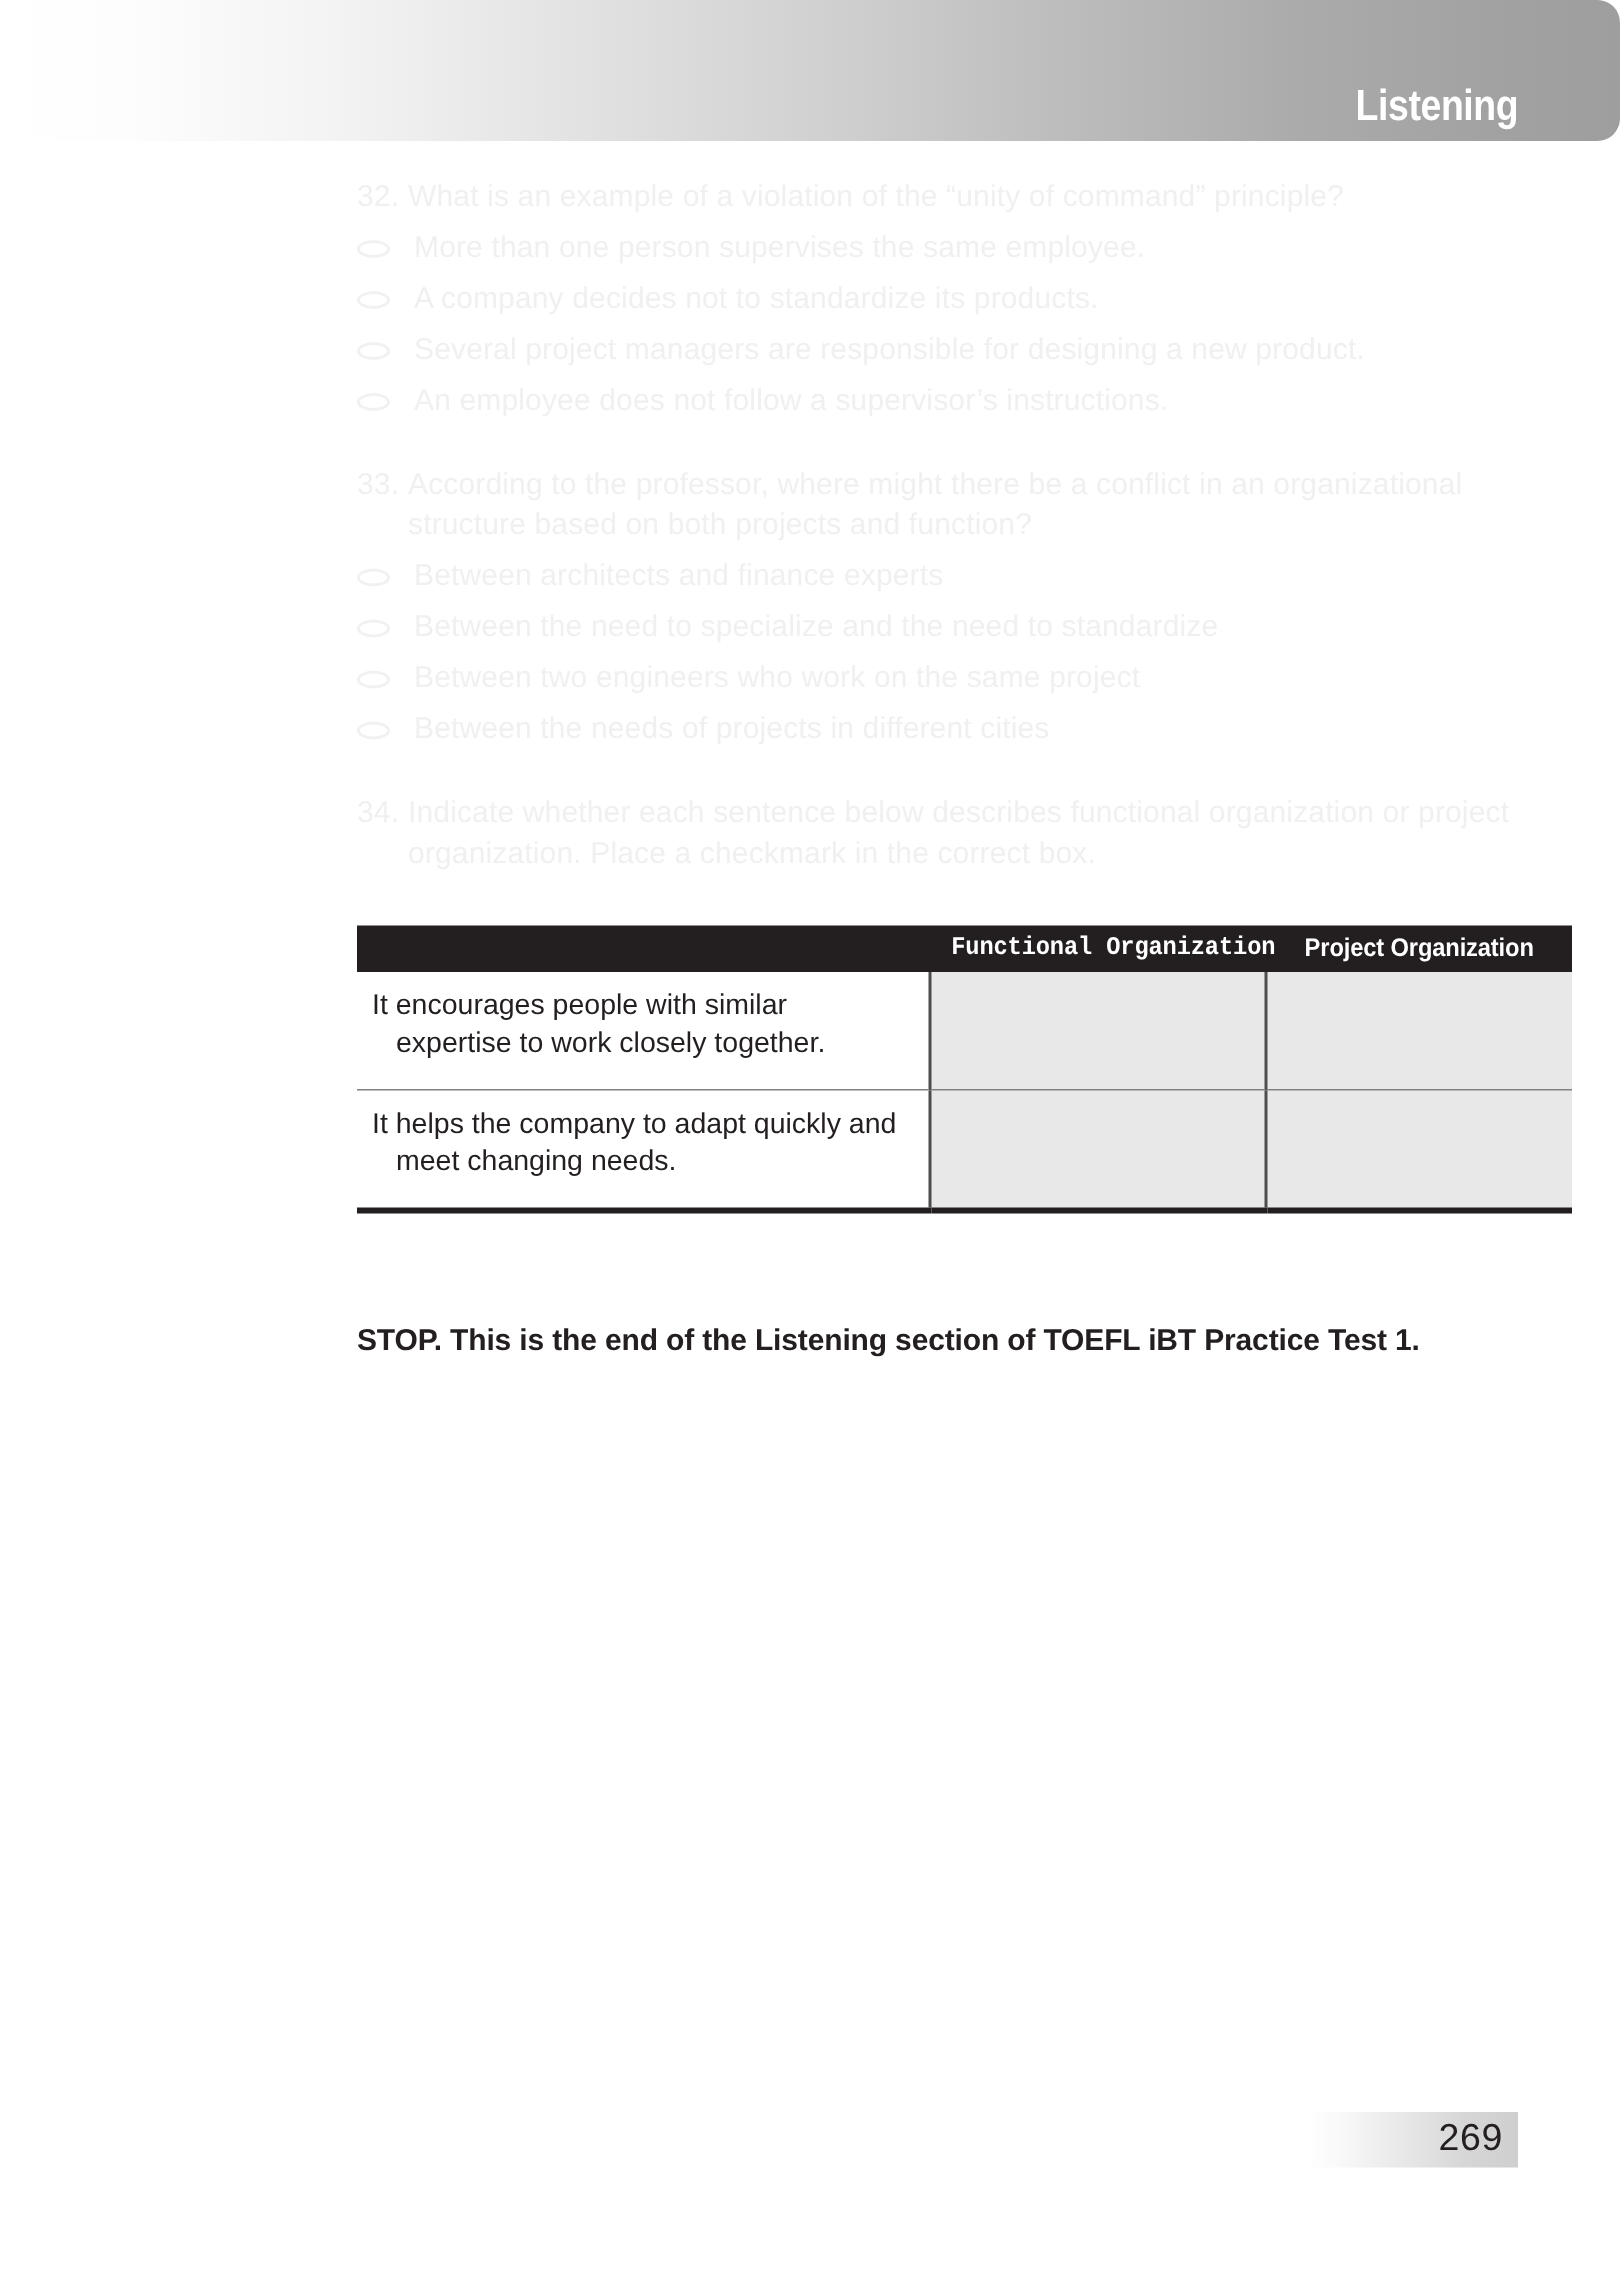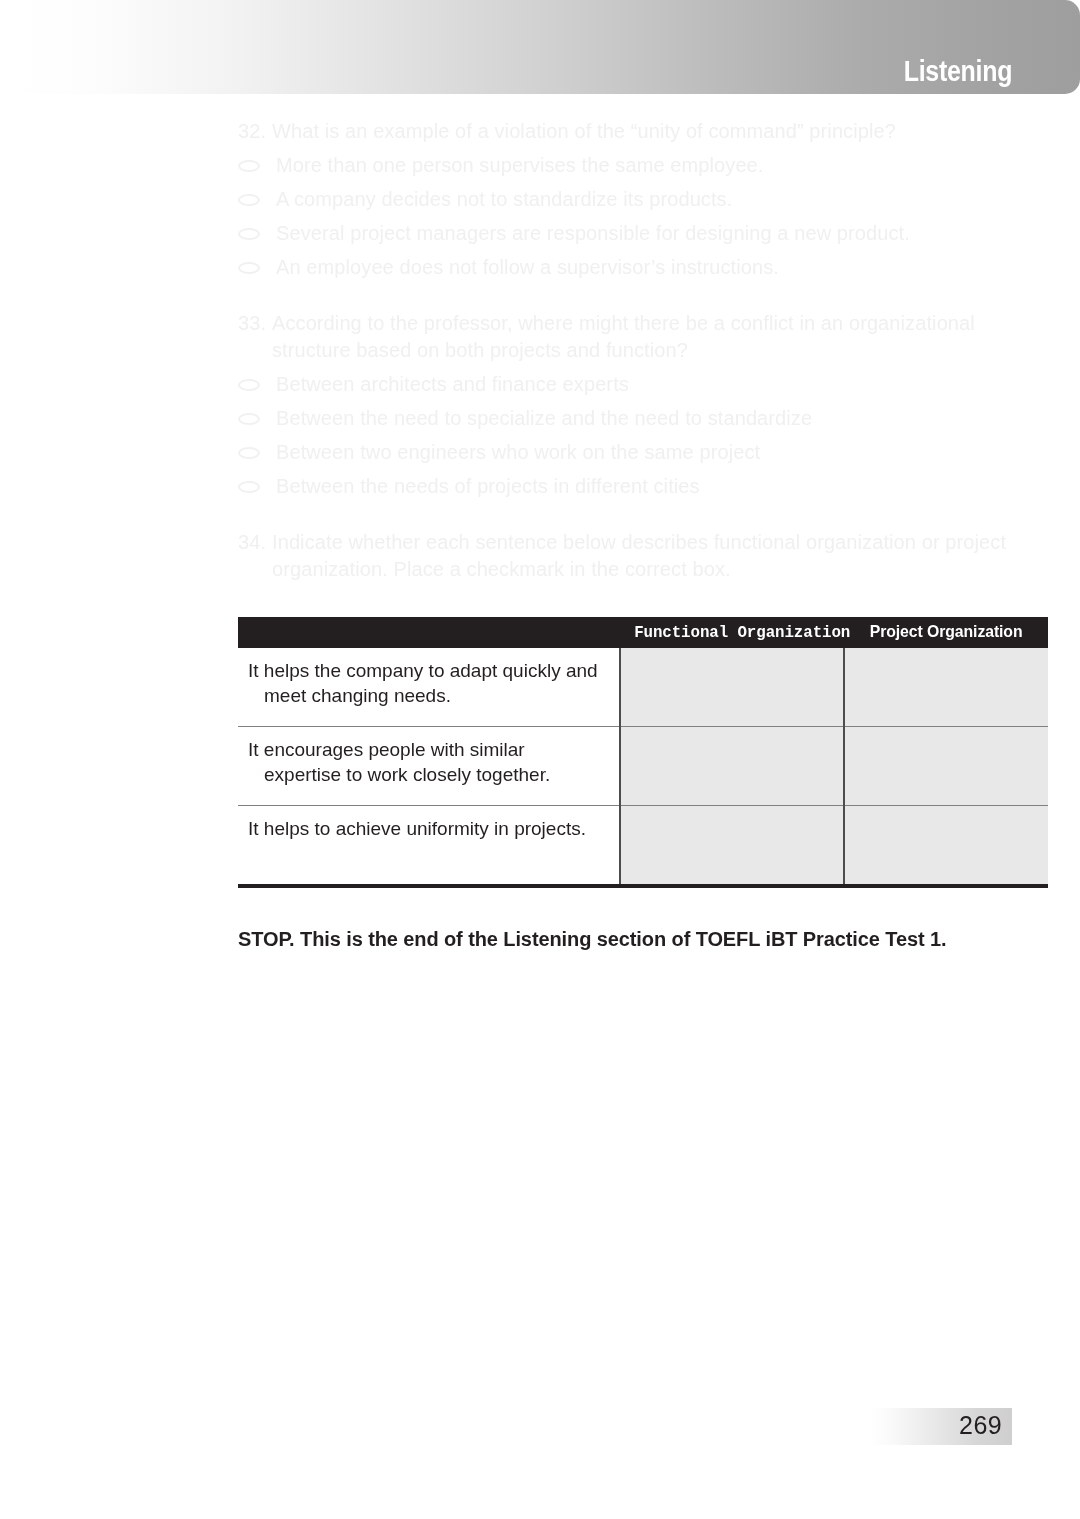--- a/index.html
+++ b/index.html
@@ -150,21 +150,21 @@
   }
   td.mark {
     background: #e8e8e8;
   }
   td.mark.first {
     border-right: 2px solid #4d4d4d;
   }
 
   
   .stop-line {
-    margin-top: 40px;
+    margin-top: 74px;
     color: #231f20;
     font-size: 20px;
     font-weight: bold;
     letter-spacing: -0.1px;
     white-space: nowrap;
   }
 
   
   .footer-band {
     position: absolute;
@@ -281,31 +281,26 @@
           <th class="col-func">
             <span class="squeeze">Functional Organization</span>
           </th>
           <th class="col-proj">
             <span class="squeeze">Project Organization</span>
           </th>
         </tr>
       </thead>
       <tbody>
         <tr>
-          <td class="stmt">It helps the company to adapt quickly and meet changing needs.</td>
-          <td class="mark first"></td>
-          <td class="mark"></td>
-        </tr>
-        <tr>
           <td class="stmt">It encourages people with similar expertise to work closely together.</td>
           <td class="mark first"></td>
           <td class="mark"></td>
         </tr>
         <tr>
-          <td class="stmt">It helps to achieve uniformity in projects.</td>
+          <td class="stmt">It helps the company to adapt quickly and meet changing needs.</td>
           <td class="mark first"></td>
           <td class="mark"></td>
         </tr>
       </tbody>
     </table>
   </div>
 
   <div class="stop-line">STOP. This is the end of the Listening section of TOEFL iBT Practice Test 1.</div>
 
 </div>

